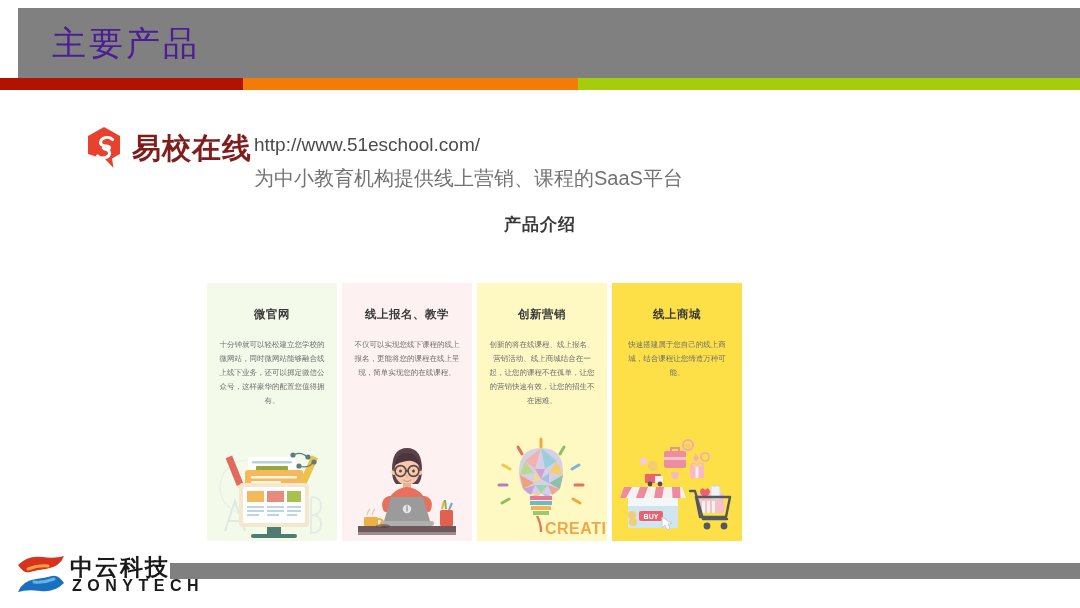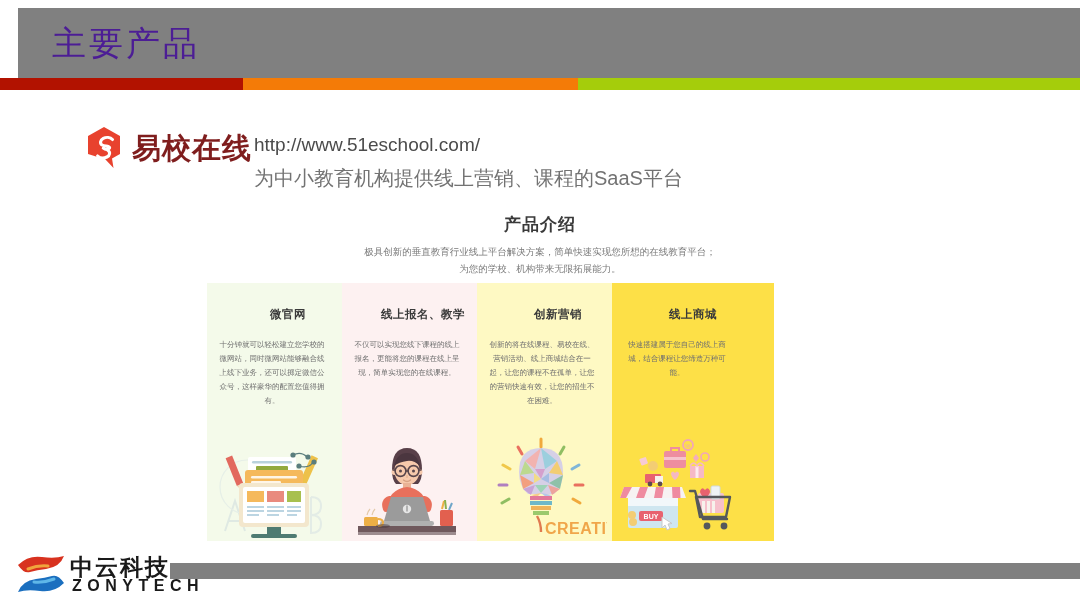--- a/index.html
+++ b/index.html
@@ -55,21 +55,20 @@
     position:absolute;left:0;top:243px;width:1080px;text-align:center;
     font-size:9.5px;color:#7b7b7b;line-height:17px;
   }
   .intro-sub span{display:block;}
 
   
   .cards{position:absolute;left:207px;top:283px;width:540px;height:258px;}
   .card{
     position:absolute;top:0;width:130px;height:258px;
     overflow:hidden;
-    padding-left:32px;
   }
   .card.c0{left:0;}
   .card.c1{left:135px;}
   .card.c2{left:270px;}
   .card.c3{left:405px;}
   .card-title{
     position:absolute;left:0;top:24px;width:100%;text-align:center;
     font-size:11.5px;font-weight:bold;color:#3a3a3a;letter-spacing:.5px;
   }
   .card-desc{
@@ -115,24 +114,20 @@
         <path d="M30.5 14.5 c-2.2-2.2-6.2-2.6-9.2-1.1 -3.2,1.6 -3.6,5.1 -1.2,6.6 1.9,1.2 4.6,0.9 6.6,1.6 1.2,0.4 1.2,1.6 0.2,2.1 -1.6,0.8 -4.2,0.5 -5.6,-0.6" fill="none" stroke="#ffffff" stroke-width="3.1" stroke-linecap="round"></path>
         <path d="M15.6 31 c2.3,2.2 6.3,2.5 9.3,1 3.2,-1.6 3.5,-5 1.1,-6.5" fill="none" stroke="#ffffff" stroke-width="3.1" stroke-linecap="round"></path>
       </svg>
     </div>
     <div class="brand-name" style="color: #7f1d1d;">易校在线</div>
     <div class="brand-url">http://www.51eschool.com/</div>
     <div class="brand-tagline">为中小教育机构提供线上营销、课程的SaaS平台</div>
   </div>
 
   <div class="intro-title">产品介绍</div>
-  <div class="intro-sub">
-    <span>极具创新的垂直教育行业线上平台解决方案，简单快速实现您所想的在线教育平台；</span>
-    <span>为您的学校、机构带来无限拓展能力。</span>
-  </div>
 
   <div class="cards">
 
     <div class="card c0" style="background:#f4faea">
       <div class="card-title">微官网</div>
       <div class="card-desc">十分钟就可以轻松建立您学校的微网站，同时微网站能够融合线上线下业务，还可以掷定微信公众号，这样豪华的配置您值得拥有。</div>
       <div class="card-art">
         <svg viewBox="0 0 130 104" aria-hidden="true">
 
           <path d="M18 96 L28 66 L38 96 M22 86 L34 86" fill="none" stroke="#dfe9e3" stroke-width="2"></path>
@@ -243,21 +238,21 @@
           <path d="M100 74 l2 -8" stroke="#edaf46" stroke-width="2"></path>
           <path d="M104 74 l-1 -9" stroke="#8ab04e" stroke-width="2"></path>
           <path d="M107 75 l3 -7" stroke="#6fa6c9" stroke-width="2"></path>
           <rect x="98" y="75" width="13" height="16" rx="1.5" fill="#e2604f"></rect>
         </svg>
       </div>
     </div>
 
     <div class="card c2" style="background:#fef9c3">
       <div class="card-title">创新营销</div>
-      <div class="card-desc">创新的将在线课程、易校在线、营销活动、线上商城结合在一起，让您的课程不在孤单，让您的营销快速有效，让您的招生不在困难。</div>
+      <div class="card-desc">创新的将在线课程、线上报名、营销活动、线上商城结合在一起，让您的课程不在孤单，让您的营销快速有效，让您的招生不在困难。</div>
       <div class="card-art">
         <svg viewBox="0 0 130 104" aria-hidden="true">
 
           <g stroke-linecap="round" stroke-width="3">
             <path d="M64 4 v8" stroke="#f0a93c"></path>
             <path d="M41 12 l4 7" stroke="#e9705f"></path>
             <path d="M87 12 l-4 7" stroke="#8fbe62"></path>
             <path d="M26 30 l7 4" stroke="#f0c84a"></path>
             <path d="M102 30 l-7 4" stroke="#7fb6d8"></path>
             <path d="M22 50 h8" stroke="#b07fc0"></path>

